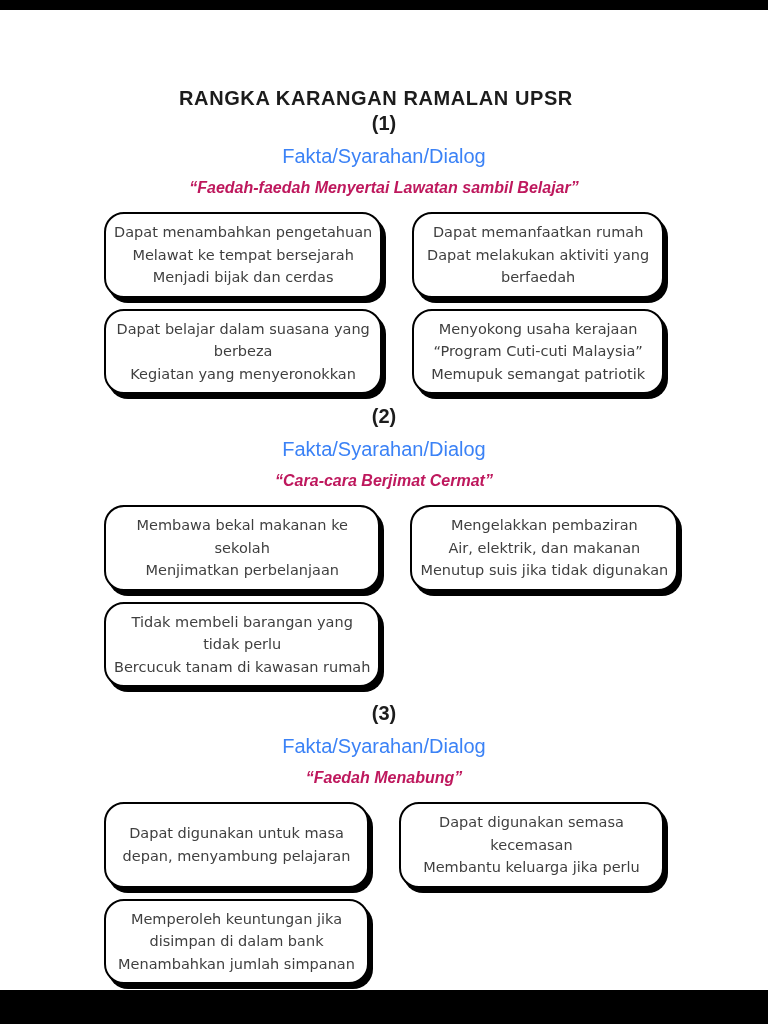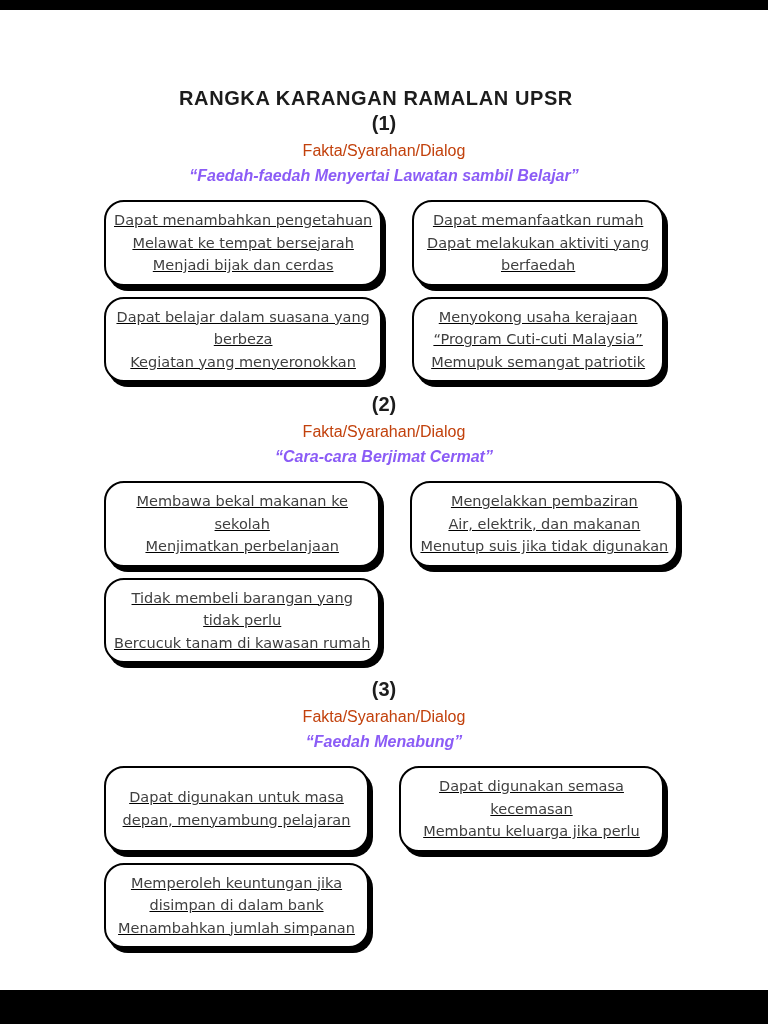--- a/index.html
+++ b/index.html
@@ -34,41 +34,40 @@
   }
   .section-header { text-align: center; }
   .section-number {
     font-size: 20px;
     line-height: 24px;
     font-weight: bold;
     color: #1c1c1c;
     margin: 0;
   }
   .section-type {
-    font-size: 16px;
+    font-size: 20px;
     line-height: 17px;
-    color: #c2410c;
-    margin: 7px;
+    color: #3b82f6;
+    margin: 13px;
   }
   .section-topic {
     font-size: 16px;
     line-height: 19px;
     font-weight: bold;
     font-style: italic;
-    color: #8b5cf6;
+    color: #be185d;
     margin: 0;
   }
   .box-grid {
     width: 560px;
     margin: 15px auto 0 auto;
     display: grid;
     grid-template-columns: 1fr 1fr;
     column-gap: 30px;
     row-gap: 11px;
-    text-decoration: underline;
   }
   .idea-box {
     box-sizing: border-box;
     min-height: 85px;
     background: #ffffff;
     border: 2px solid #000000;
     border-radius: 20px;
     box-shadow: 4px 5px 0 #000000;
     display: flex;
     flex-direction: column;

